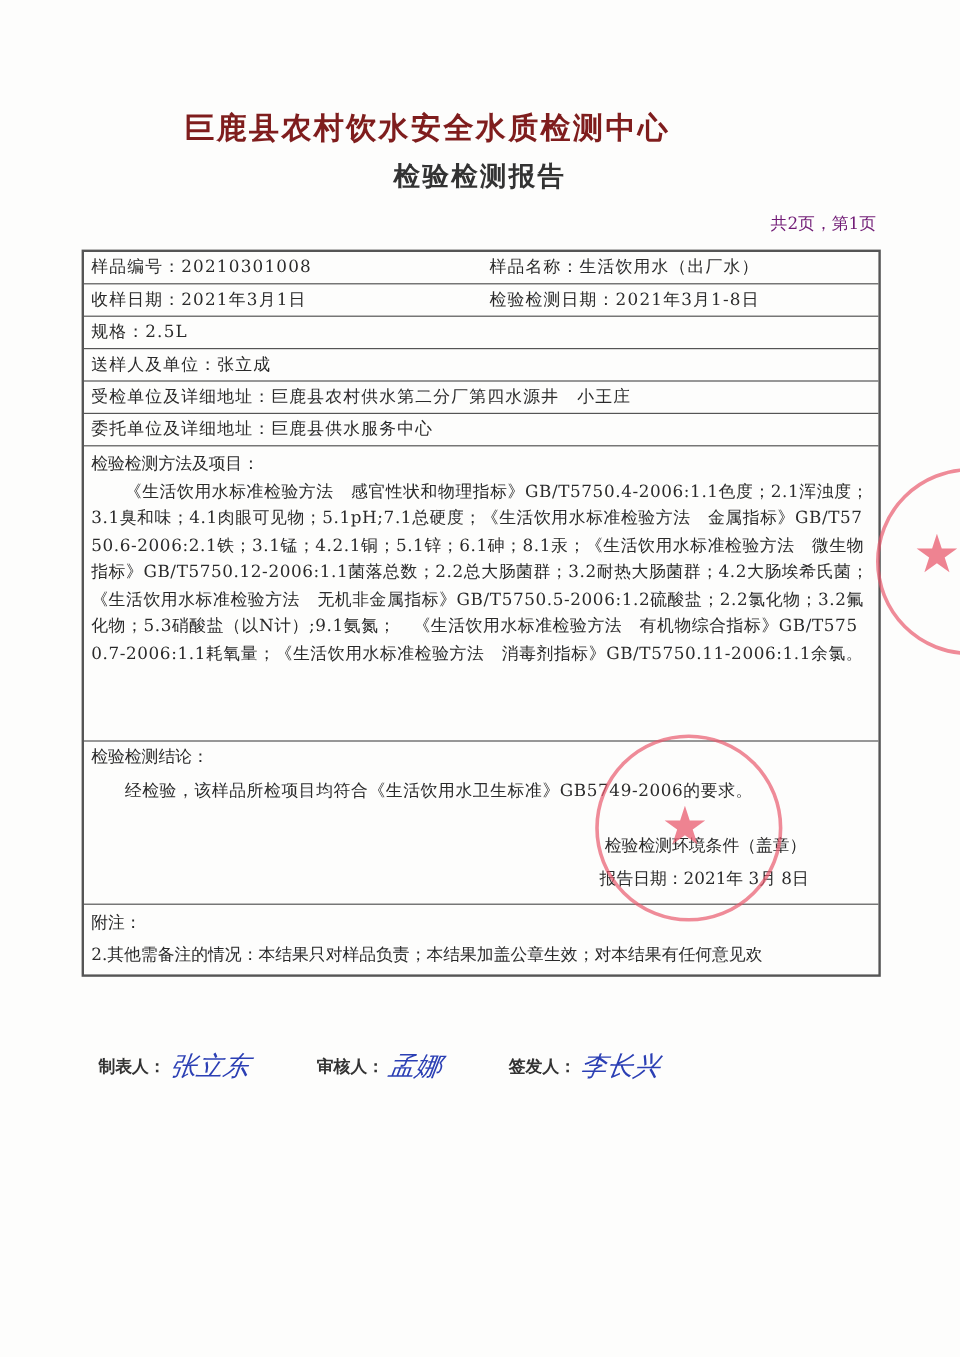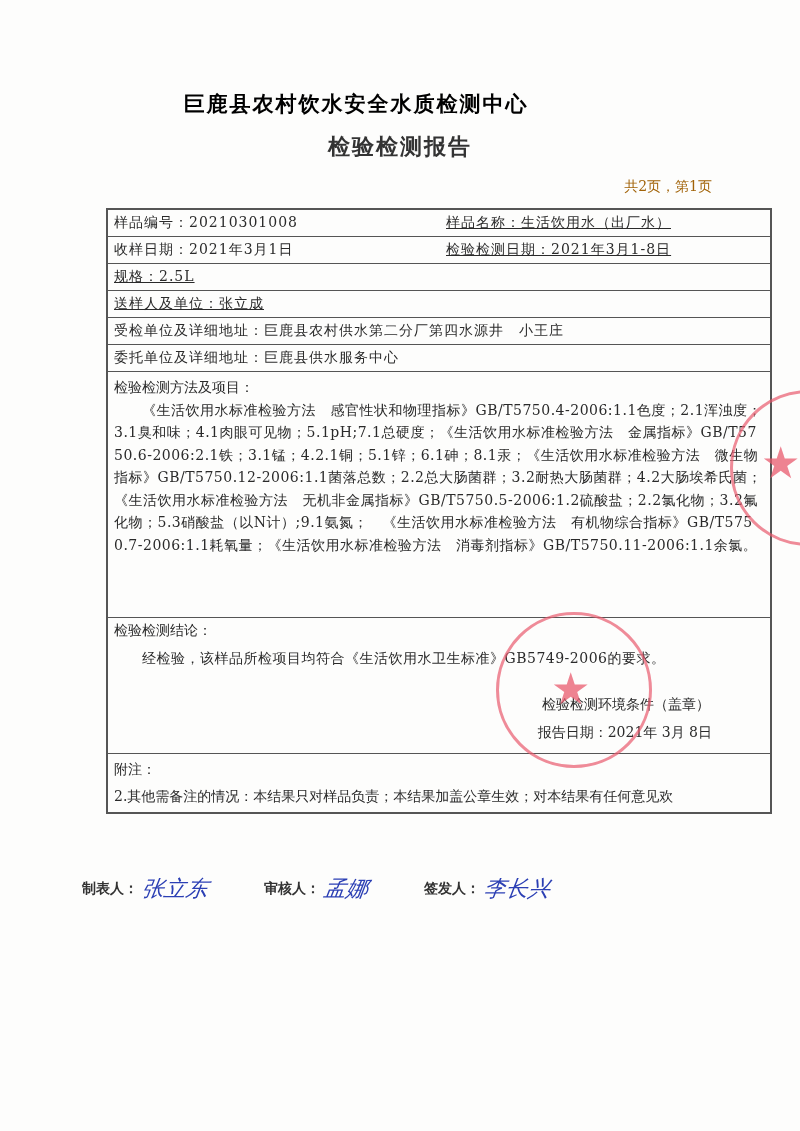--- a/index.html
+++ b/index.html
@@ -5,41 +5,41 @@
   html, body { margin: 0; padding: 0; }
   body {
     width: 800px; height: 1131px; position: relative; overflow: hidden;
     background: #fdfdfc;
     font-family: "DejaVu Serif", "Liberation Serif", serif;
     color: #2a2a2a;
   }
   .title1 {
     position: absolute; left: 0; width: 712px; top: 90px; text-align: center;
     font-family: "DejaVu Sans", "Liberation Sans", sans-serif;
-    font-size: 21px; font-weight: bold; letter-spacing: 2px; color: #000000;
+    font-size: 25px; font-weight: bold; letter-spacing: 2px; color: #7f1d1d;
   }
   .title2 {
     position: absolute; left: 0; width: 800px; top: 132px; text-align: center;
     font-family: Liberation Serif, serif;
     font-size: 22px; font-weight: bold; letter-spacing: 2px; color: #333;
   }
   .pageinfo {
-    position: absolute; right: 88px; top: 178px; font-size: 14px; color: #a16207;
+    position: absolute; right: 70px; top: 178px; font-size: 14px; color: #701a75;
   }
   .report {
     position: absolute; left: 68px; top: 208px; width: 666px;
-    border: 2px solid #555; box-sizing: border-box; margin-left: 38px;
+    border: 2px solid #555; box-sizing: border-box;
   }
   .row {
     display: flex; border-bottom: 1.5px solid #555; height: 26px; align-items: center;
     font-size: 14px; letter-spacing: 1px;
   }
   .row .cell { flex: 0 0 auto; padding-left: 6px; white-space: nowrap; }
   .row .cell.left { width: 326px; }
-  .row .cell.right { padding-left: 6px; text-decoration: underline; }
+  .row .cell.right { padding-left: 6px; }
   .methods {
     border-bottom: 1.5px solid #555; height: 246px; box-sizing: border-box;
     padding: 4px 6px; font-size: 14px; line-height: 22.5px;
   }
   .methods .body { text-indent: 2em; letter-spacing: 0.5px; word-break: break-all; }
   .conclusion {
     border-bottom: 1.5px solid #555; height: 136px; box-sizing: border-box;
     padding: 4px 6px; font-size: 14px; position: relative;
   }
   .conclusion .text { margin-top: 10px; padding-left: 28px; letter-spacing: 0.5px; }

